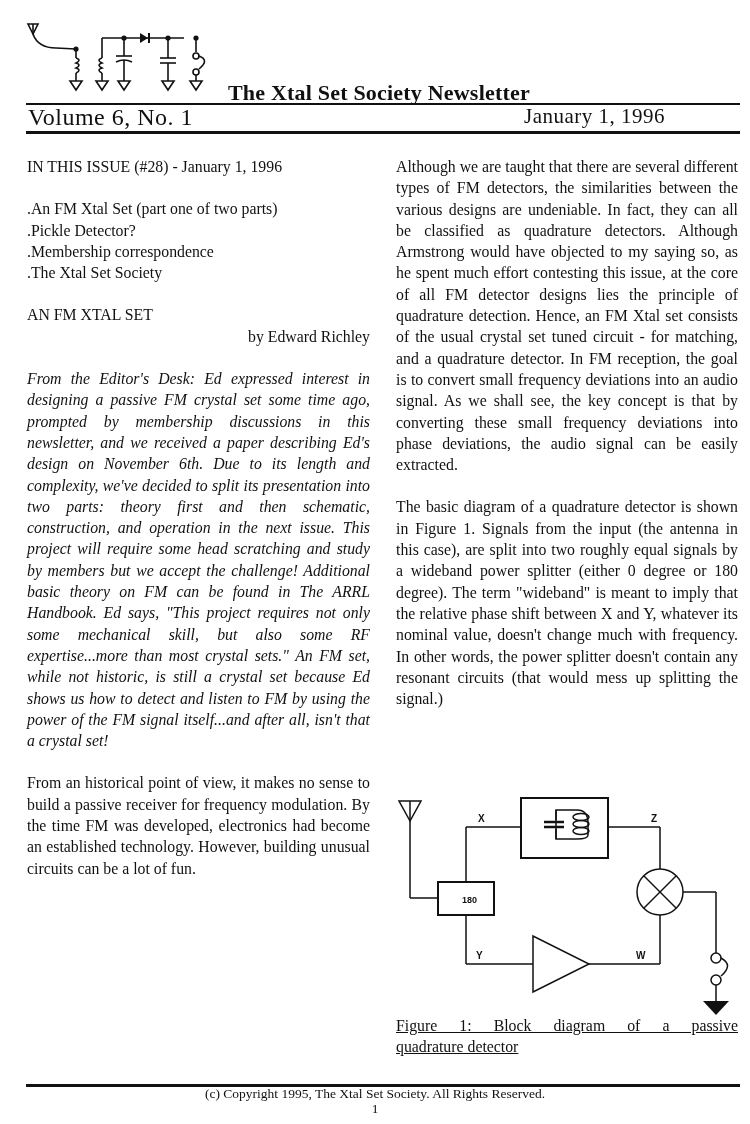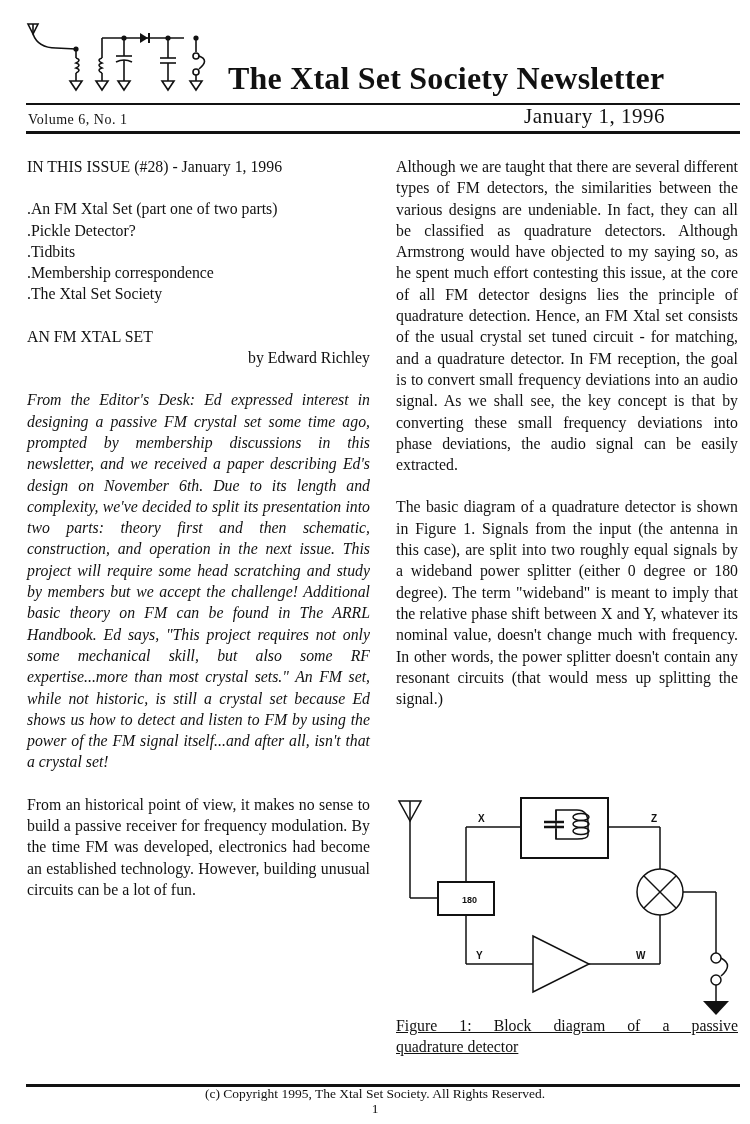--- a/index.html
+++ b/index.html
@@ -1,23 +1,23 @@
 <!DOCTYPE html>
 <html><head>
 <meta charset="utf-8">
 <style>
   html, body { margin: 0; padding: 0; background: #ffffff; }
   body { width: 750px; height: 1124px; position: relative; overflow: hidden; color: #111; font-family: "Liberation Serif", "DejaVu Serif", serif; }
   .logo { position: absolute; left: 24px; top: 14px; width: 200px; height: 82px; }
-  .title { position: absolute; left: 228px; top: 60px; font-size: 32px; font-weight: bold; letter-spacing: 0.2px; white-space: nowrap; }
+  .title { position: absolute; left: 228px; top: 80px; font-size: 22px; font-weight: bold; letter-spacing: 0.2px; white-space: nowrap; }
   .rule { position: absolute; left: 26px; right: 10px; background: #111; }
   .rule.r1 { top: 103px; height: 2px; }
   .rule.r2 { top: 131px; height: 3px; }
   .rule.r3 { top: 1084px; height: 3px; }
-  .volume { position: absolute; left: 28px; top: 112px; font-size: 14px; letter-spacing: 0.5px; }
+  .volume { position: absolute; left: 28px; top: 104px; font-size: 24px; letter-spacing: 0.5px; }
   .date { position: absolute; left: 524px; top: 104px; font-size: 21px; letter-spacing: 0.5px; }
   .col { position: absolute; font-size: 15.8px; line-height: 21.3px; text-align: justify; }
   .col.left { left: 27px; top: 156px; width: 343px; }
   .col.right { left: 396px; top: 156px; width: 342px; }
   .col p { margin: 0; }
   .gap { height: 21px; }
   .italic { font-style: italic; }
   .toc-item { display: block; }
   .fig { position: absolute; left: 396px; top: 793px; width: 346px; height: 225px; }
   .caption { position: absolute; left: 396px; top: 1015px; width: 342px; font-size: 15.8px; line-height: 21.3px; text-align: justify; text-decoration: underline; }
@@ -81,21 +81,20 @@
 <div class="volume">Volume 6, No. 1</div>
 <div class="date">January 1, 1996</div>
 <div class="rule r2"></div>
 
 <div class="col left">
   <p style="text-align:left">IN THIS ISSUE (#28) -  January 1, 1996</p>
   <div class="gap"></div>
   <div style="text-align:left">
     <span class="toc-item">.An FM Xtal Set (part one of two parts)</span>
     <span class="toc-item">.Pickle Detector?</span>
-    <span class="toc-item">.Tidbits</span>
     <span class="toc-item">.Membership correspondence</span>
     <span class="toc-item">.The Xtal Set Society</span>
   </div>
   <div class="gap"></div>
   <p style="text-align:left">AN FM XTAL SET</p>
   <p style="text-align:right">by Edward Richley</p>
   <div class="gap"></div>
   <p class="italic">From the Editor's Desk: Ed expressed interest in designing a passive FM crystal set some time ago, prompted by membership discussions in this newsletter, and we received a paper describing Ed's design on November 6th. Due to its length and complexity, we've decided to split its presentation into two parts: theory first and then schematic, construction, and operation in the next issue. This project will require some head scratching and study by members but we accept the challenge! Additional basic theory on FM can be found in The ARRL Handbook.  Ed says, "This project requires not only some mechanical skill, but also some RF expertise...more than most crystal sets."  An FM set, while not historic, is still a crystal set because Ed shows us how to detect and listen to FM by using the power of the FM signal itself...and after all, isn't that a crystal set!</p>
   <div class="gap"></div>
   <p>From an historical point of view, it makes no sense to build a passive receiver for frequency modulation. By the time FM was developed, electronics had become an established technology. However, building unusual circuits can be a lot of fun.</p>

